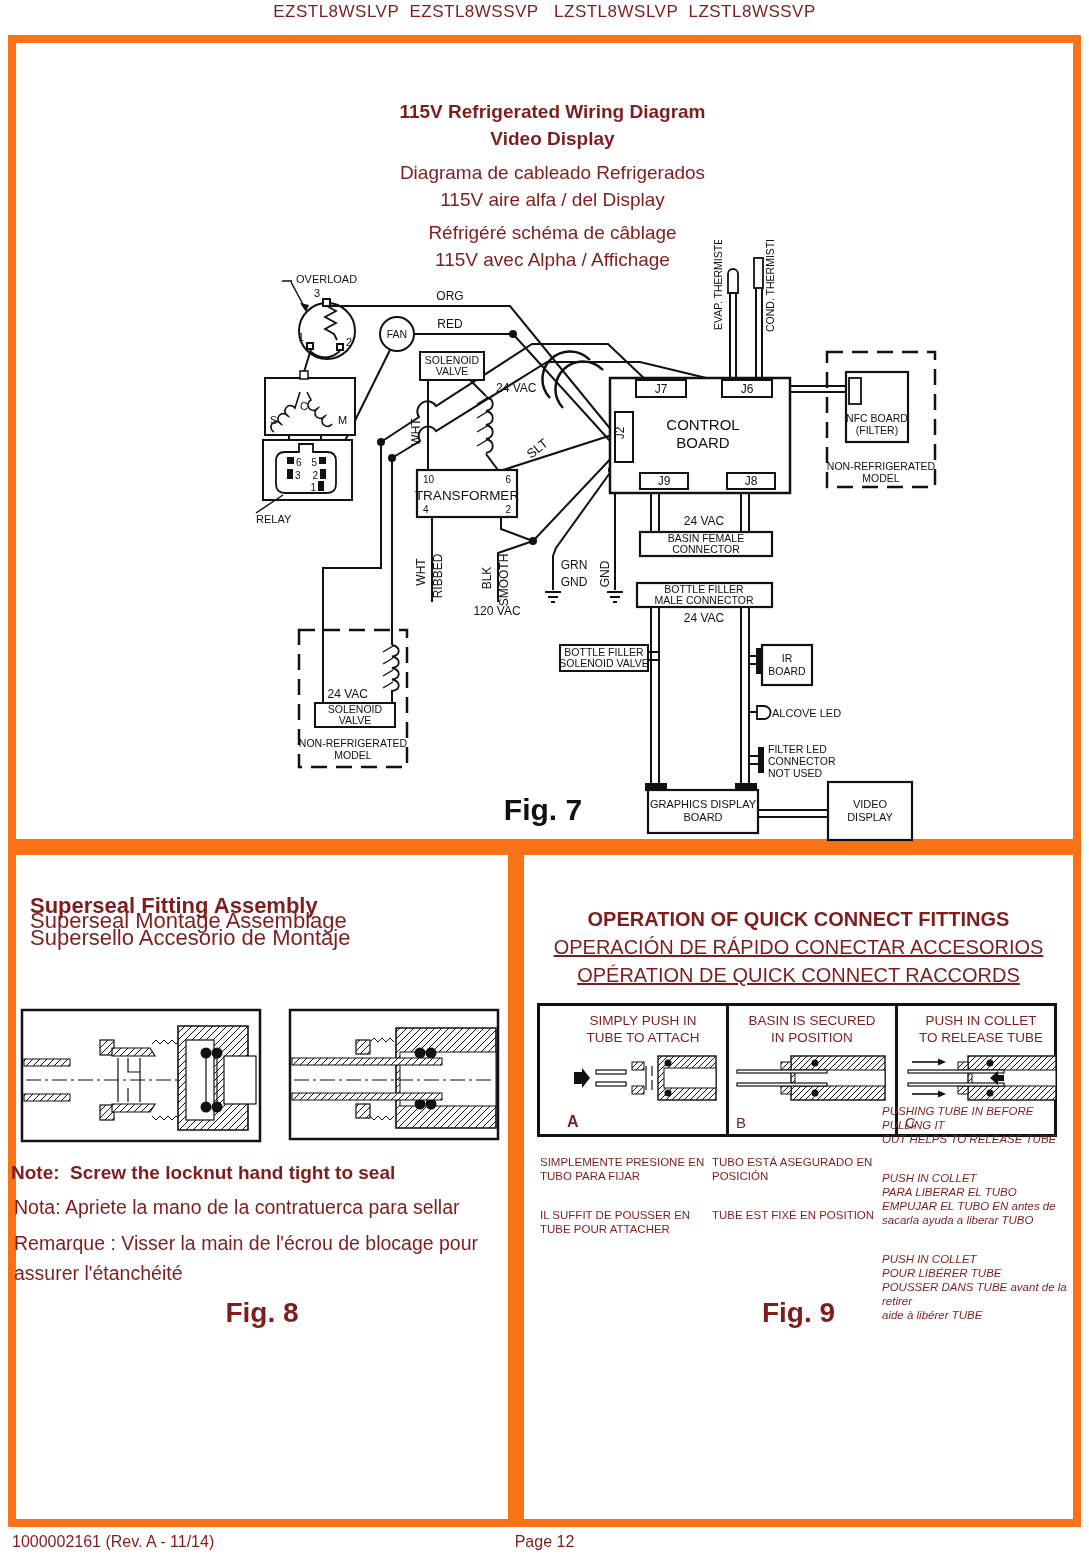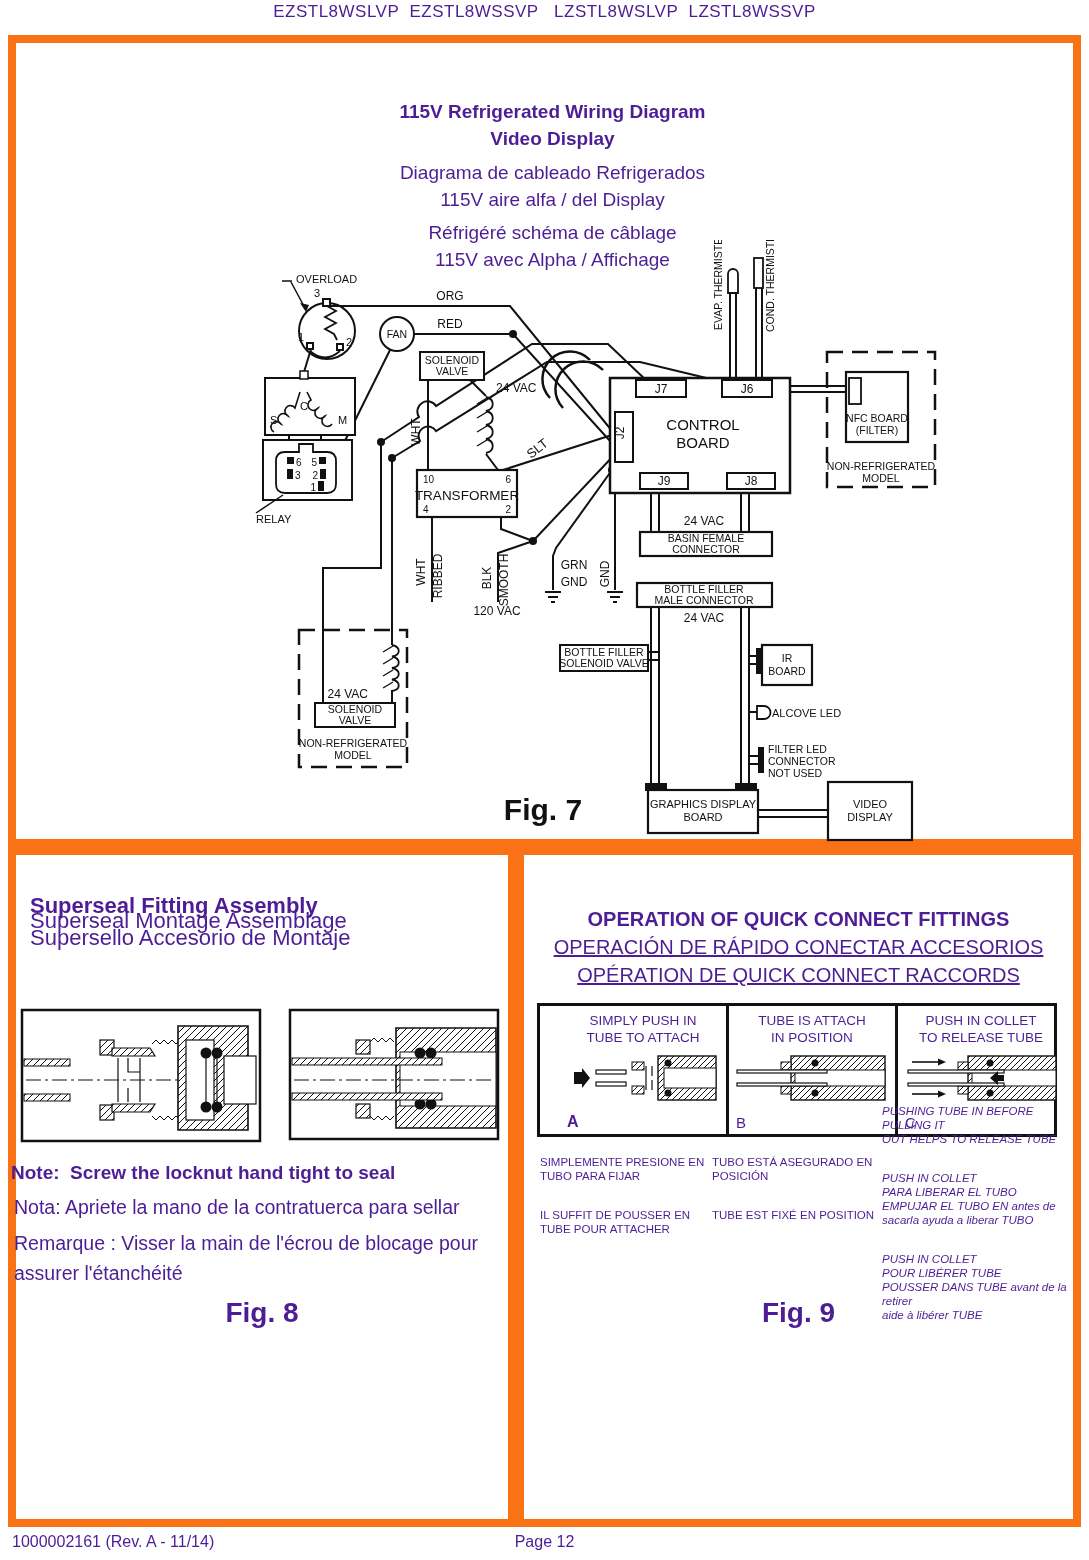--- a/index.html
+++ b/index.html
@@ -1,18 +1,18 @@
 <!DOCTYPE html>
 <html><head>
 <meta charset="utf-8">
 <style>
   html,body{margin:0;padding:0;background:#e8e8e8;}
   .page{
     position:relative;width:1089px;height:1560px;background:#ffffff;
-    font-family:"Liberation Sans","DejaVu Sans",sans-serif;color:#4c1d95;
+    font-family:"Liberation Sans","DejaVu Sans",sans-serif;color:#7f1d1d;
     margin:0 auto;overflow:hidden;
   }
   .abs{position:absolute;}
   .box{position:absolute;border:8px solid #f97316;box-sizing:border-box;background:#fff;}
   .ctr{text-align:center;}
   .models{position:absolute;top:2px;left:0;width:100%;text-align:center;
     font-size:17px;letter-spacing:.5px;white-space:pre;}
   .t-bold{font-weight:bold;}
   .title-line{position:absolute;left:0;width:1073px;text-align:center;font-size:19px;}
   .fig-cap{font-weight:bold;font-size:28px;}
@@ -369,21 +369,21 @@
         <rect x="98" y="6" width="58" height="44" fill="url(#hA)" stroke="#111" stroke-width="1.4"></rect>
         <rect x="104" y="18" width="52" height="20" fill="#fff" stroke="#111" stroke-width="1"></rect>
         <circle cx="108" cy="13" r="3.5" fill="#111"></circle>
           <circle cx="108" cy="43" r="3.5" fill="#111"></circle>
       </svg>
       <div class="qc-letter bold">A</div>
     </div>
 
     <div class="qc-cell">
       <div class="qc-head">
-        <div>TUBE IS ATTACH</div>
+        <div>BASIN IS SECURED</div>
         <div>IN POSITION</div>
       </div>
       <svg width="166" height="62" viewBox="0 0 166 62" style="display:block;margin:4px auto 0;">
         <defs>
             <pattern id="hB" patternUnits="userSpaceOnUse" width="6" height="6">
               <rect width="6" height="6" fill="#fff"></rect>
               <path d="M-1,7 L7,-1" stroke="#111" stroke-width="1"></path>
             </pattern>
           </defs>
         <rect x="62" y="6" width="94" height="44" fill="url(#hB)" stroke="#111" stroke-width="1.4"></rect>

